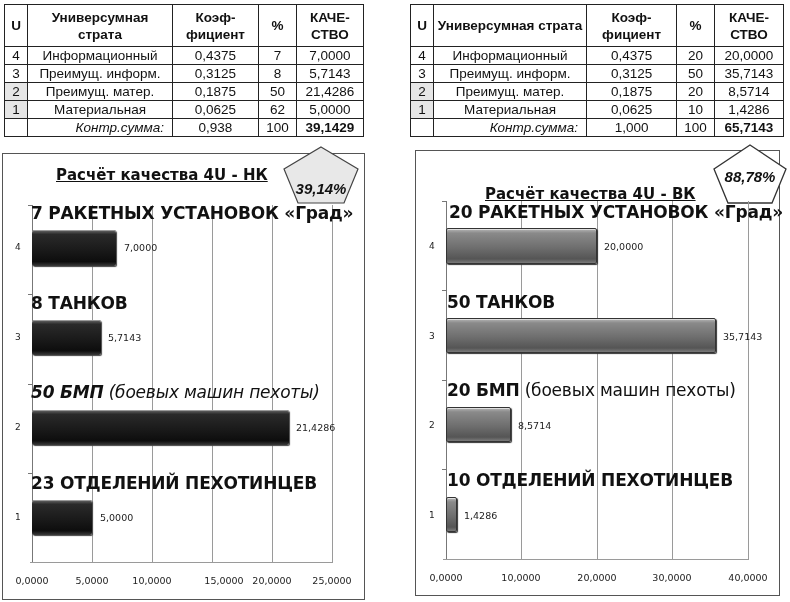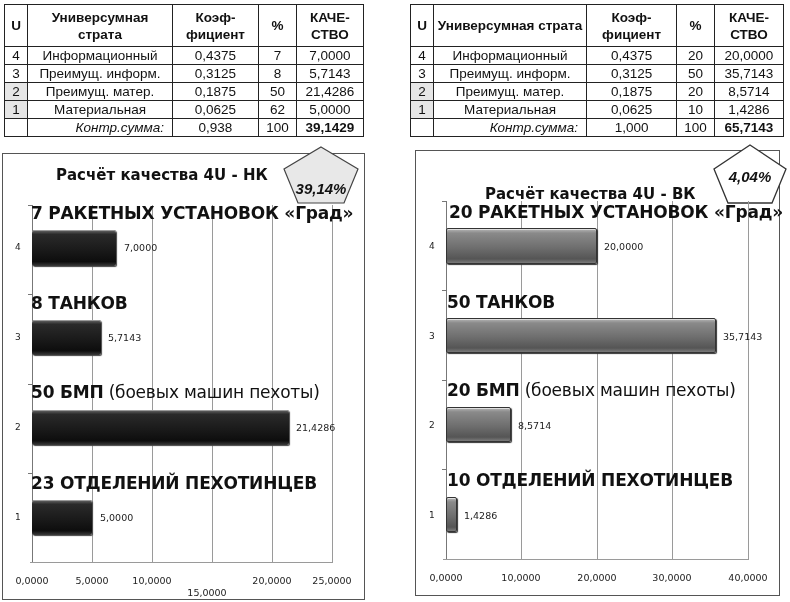--- a/index.html
+++ b/index.html
@@ -8,21 +8,21 @@
     table.strata { position: absolute; border-collapse: collapse; font-family: "Liberation Sans", sans-serif; }
     table.strata td, table.strata th { border: 1px solid #222; font-size: 13.5px; line-height: 16px; padding: 0 3px; height: 18px; text-align: center; }
     table.strata th { font-weight: bold; text-align: center; height: 42px; line-height: 17px; }
     table.strata td.u { text-align: center; width: 22px; }
     table.strata td.u.shaded { background: #e6e6e6; }
     table.strata td.num { text-align: center; }
     table.strata td.ctr { text-align: center; }
     table.strata td.sum-label { font-style: italic; text-align: right; padding-right: 8px; }
     table.strata td.bold { font-weight: bold; }
     .frame { position: absolute; border: 1.5px solid #555; background: #fff; }
-    .chart-title { position: absolute; font-family: "DejaVu Sans", sans-serif; font-weight: bold; font-size: 15px; white-space: nowrap; color: #111; }
+    .chart-title { position: absolute; font-family: "DejaVu Sans", sans-serif; font-weight: bold; font-size: 15px; white-space: nowrap; color: #111; text-decoration: underline; }
     .pentagon { position: absolute; }
     .pentagon-label { position: absolute; font-family: "Liberation Sans", sans-serif; font-weight: bold; font-style: italic; font-size: 15px; text-align: center; width: 100%; }
     .grid-line { position: absolute; width: 1px; background: #9a9a9a; }
     .axis-h { position: absolute; height: 1px; background: #9a9a9a; }
     .tick { position: absolute; width: 4px; height: 1px; background: #777; }
     .xtick-label { position: absolute; font-family: "DejaVu Sans", sans-serif; font-size: 9.5px; color: #222; transform: translateX(-50%); white-space: nowrap; }
     .cat-label { position: absolute; font-family: "DejaVu Sans", sans-serif; font-size: 9px; color: #222; }
     .bar { position: absolute; border-radius: 2px; }
     .bar.dark { background: linear-gradient(to bottom, #6a6a6a 0%, #2a2a2a 12%, #1a1a1a 55%, #0d0d0d 88%, #3a3a3a 100%);
                 box-shadow: 1px 1px 1px #444, inset 0 1px 0 #999; }
@@ -145,50 +145,50 @@
 <div class="grid-line" style="left:332px; top:205px; height:357px;"></div>
 <div class="axis-h" style="left:30px; top:562px; width:303px;"></div>
 <div class="tick" style="left:28px; top:205px;"></div>
 <div class="tick" style="left:28px; top:294px;"></div>
 <div class="tick" style="left:28px; top:384px;"></div>
 <div class="tick" style="left:28px; top:473px;"></div>
 
 <div class="xtick-label" style="left:32px; top:575px;">0,0000</div>
 <div class="xtick-label" style="left:92px; top:575px;">5,0000</div>
 <div class="xtick-label" style="left:152px; top:575px;">10,0000</div>
-<div class="xtick-label" style="left:207px; top:575px;margin-top:12px;">15,0000</div>
+<div class="xtick-label" style="left:224px; top:575px;">15,0000</div>
 <div class="xtick-label" style="left:272px; top:575px;">20,0000</div>
 <div class="xtick-label" style="left:332px; top:575px;">25,0000</div>
 
 <div class="bar-caption" style="left:31px; top:203px;"><b>7 РАКЕТНЫХ УСТАНОВОК «Град»</b><span class="rest"></span></div>
 <div class="cat-label" style="left:15px; top:242px;">4</div>
 <div class="bar dark" style="left:32px; top:230px; width:84px; height:36px;"></div>
 <div class="val-label" style="left:124px; top:242px;">7,0000</div>
 
 <div class="bar-caption" style="left:31px; top:293px;"><b>8 ТАНКОВ</b><span class="rest"></span></div>
 <div class="cat-label" style="left:15px; top:332px;">3</div>
 <div class="bar dark" style="left:32px; top:320px; width:69px; height:35px;"></div>
 <div class="val-label" style="left:108px; top:332px;">5,7143</div>
 
-<div class="bar-caption" style="left:31px; top:382px;"><b>50 БМП</b><span class="rest"> (боевых машин пехоты)</span></div>
+<div class="bar-caption" style="left:31px; top:382px;font-style:italic;"><b>50 БМП</b><span class="rest"> (боевых машин пехоты)</span></div>
 <div class="cat-label" style="left:15px; top:422px;">2</div>
 <div class="bar dark" style="left:32px; top:410px; width:257px; height:35px;"></div>
 <div class="val-label" style="left:296px; top:422px;">21,4286</div>
 
 <div class="bar-caption" style="left:31px; top:473px;"><b>23 ОТДЕЛЕНИЙ ПЕХОТИНЦЕВ</b><span class="rest"></span></div>
 <div class="cat-label" style="left:15px; top:512px;">1</div>
 <div class="bar dark" style="left:32px; top:500px; width:60px; height:35px;"></div>
 <div class="val-label" style="left:100px; top:512px;">5,0000</div>
 
 <div class="frame" style="left:415px; top:150px; width:365px; height:446px;"></div>
 <div class="chart-title" style="left:485px; top:162px;margin-top:23px;">Расчёт качества  4U - ВК</div>
 <svg class="pentagon" style="left:712px; top:143px;" width="76" height="62" viewBox="0 0 76 62">
   <polygon points="38,2 74,26 60,60 16,60 2,26" fill="#ffffff" stroke="#333" stroke-width="1.3"></polygon>
 </svg>
-<div class="pentagon-label" style="left:712px; top:168px; width:76px;">4,04%</div>
+<div class="pentagon-label" style="left:712px; top:168px; width:76px;">88,78%</div>
 
 <div class="grid-line" style="left:446px; top:201px; height:358px; background:#777;"></div>
 <div class="grid-line" style="left:521px; top:201px; height:358px;"></div>
 <div class="grid-line" style="left:597px; top:201px; height:358px;"></div>
 <div class="grid-line" style="left:672px; top:201px; height:358px;"></div>
 <div class="grid-line" style="left:748px; top:201px; height:358px;"></div>
 <div class="axis-h" style="left:443px; top:559px; width:306px;"></div>
 <div class="tick" style="left:442px; top:201px;"></div>
 <div class="tick" style="left:442px; top:290px;"></div>
 <div class="tick" style="left:442px; top:380px;"></div>

